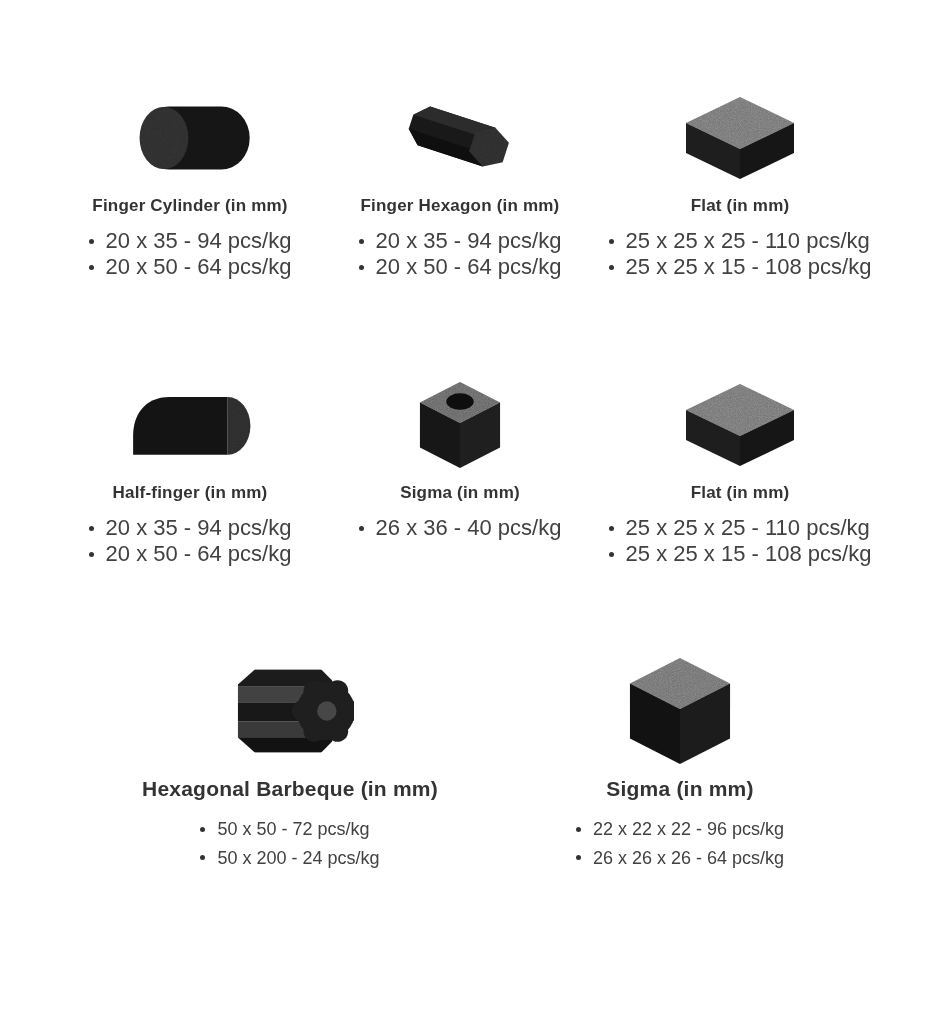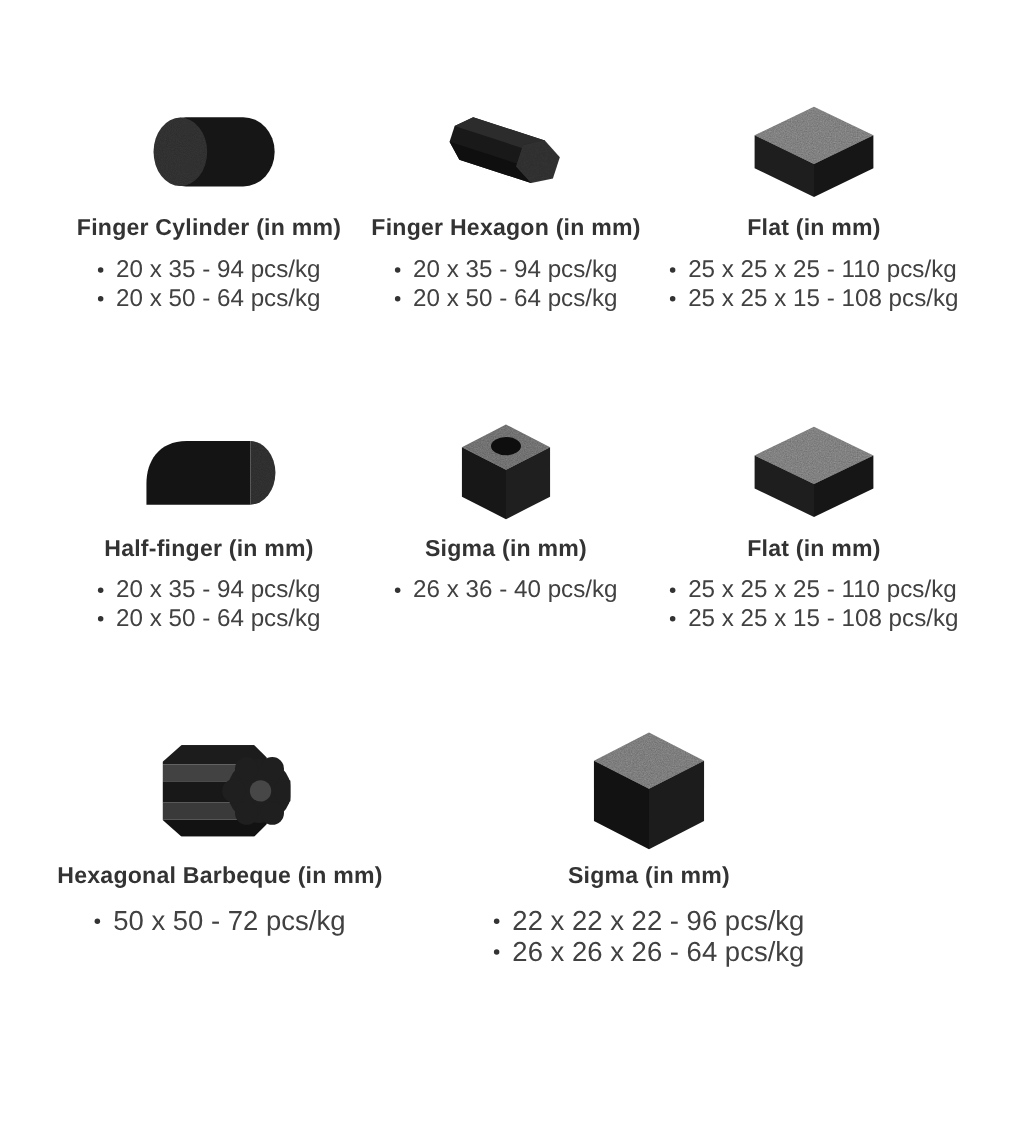--- a/index.html
+++ b/index.html
@@ -6,45 +6,45 @@
   html, body { margin: 0; padding: 0; }
   body {
     width: 933px; height: 1024px;
     background: #ffffff;
     font-family: "Liberation Sans", sans-serif;
     overflow: hidden;
   }
   .catalog { padding-top: 88px; }
   .row { display: grid; }
   .row.r12 { grid-template-columns: 280px 260px 300px; padding-left: 50px; }
-  .row.r3  { grid-template-columns: 400px 380px;       }
+  .row.r3  { grid-template-columns: 400px 380px;       padding-left: 90px; }
   .row.row2 { margin-top: 95px; }
   .row.row3 { margin-top: 88px; }
   .card { text-align: center; }
   .fig {
     height: 100px;
     display: flex; align-items: center; justify-content: center;
     margin-bottom: 8px;
   }
   .r3 .fig { height: 112px; margin-bottom: 10px; }
   .title {
-    font-size: 21px; font-weight: 700; color: #333333;
+    font-size: 17px; font-weight: 700; color: #333333;
     margin: 0; letter-spacing: 0.2px;
   }
   .r3 .title { font-size: 21px; }
   .specs {
     list-style: none; margin: 12px 0 0 0; padding: 0;
     display: inline-block; text-align: left;
   }
   .r3 .specs { margin-top: 14px; }
   .specs li {
     font-size: 22px; color: #414141; line-height: 26px;
     display: flex; align-items: center;
   }
-  .r3 .specs li { font-size: 25px; line-height: 28.5px; }
+  .r3 .specs li { font-size: 18px; line-height: 28.5px; }
   .dot {
     width: 5px; height: 5px; border-radius: 50%;
     background: #333333; flex: none; margin-right: 12px;
   }
   svg { display: block; }
   .hidden-defs { position: absolute; width: 0; height: 0; }
 </style>
 </head>
 <body>
 
@@ -224,20 +224,24 @@
           </g>
           <circle cx="104" cy="51" r="10" fill="#474747"></circle>
         </svg>
       </div>
       <h3 class="title">Hexagonal Barbeque (in mm)</h3>
       <ul class="specs">
         <li>
             <span class="dot"></span>
             <span>50 x 50 - 72 pcs/kg</span>
           </li>
+        <li>
+            <span class="dot"></span>
+            <span>50 x 200 - 24 pcs/kg</span>
+          </li>
       </ul>
     </article>
 
     <article class="card">
       <div class="fig">
         <svg width="104" height="110" viewBox="0 0 106 112">
           <polygon points="53,2 104,28 53,54 2,28" fill="#9e9e9e"></polygon>
           <polygon points="53,2 104,28 53,54 2,28" filter="url(#grain)" opacity="0.4"></polygon>
           <polygon points="2,28 53,54 53,110 2,84" fill="#121212"></polygon>
           <polygon points="104,28 53,54 53,110 104,84" fill="#1c1c1c"></polygon>

